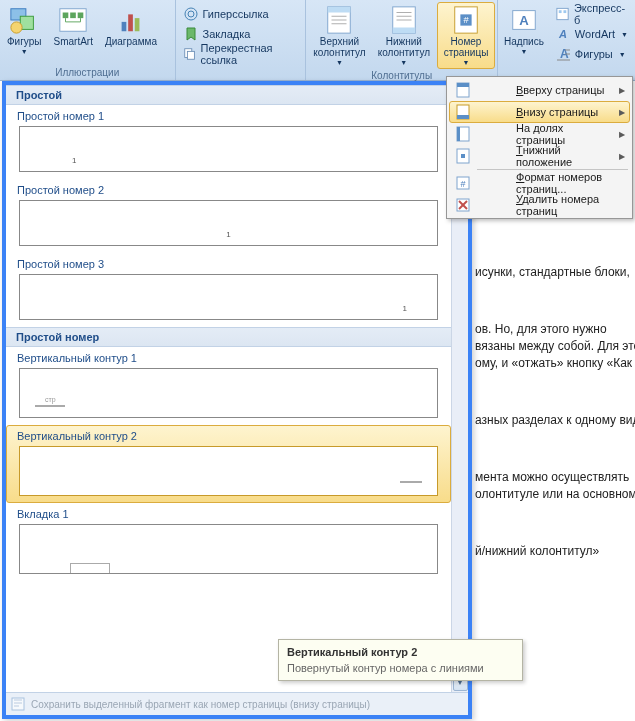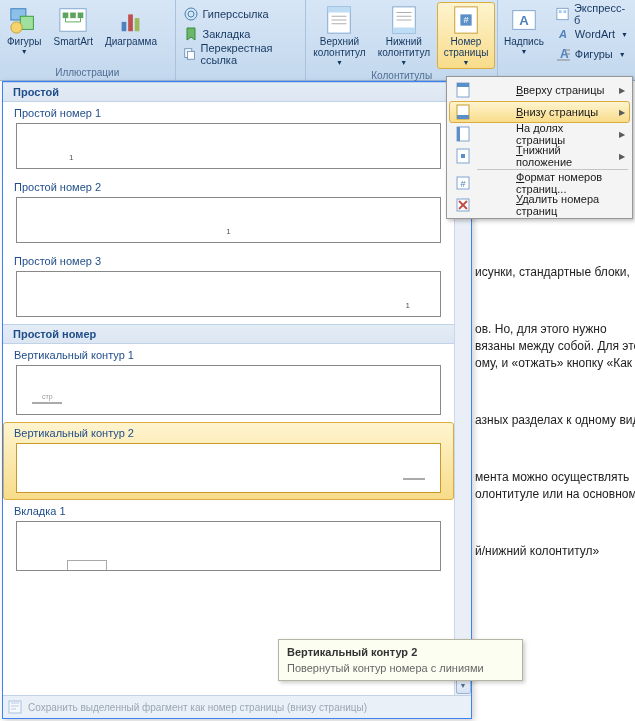--- a/index.html
+++ b/index.html
@@ -109,21 +109,21 @@
   .dd-item .arrow { width: 14px; text-align: center; font-size: 8px; color: #5a5a5a; }
   .dd-sep { border-top: 1px solid #c5c5c5; margin: 2px 2px 2px 28px; }
   
   .gallery {
     position: absolute;
     top: 81px;
     left: 2px;
     width: 470px;
     height: 638px;
     background: #fff;
-    border: 1px solid #3b82f6;
+    border: 4px solid #3b82f6;
     box-shadow: 2px 2px 6px rgba(0,0,0,.2);
     z-index: 20;
     display: flex;
     flex-direction: column;
   }
   .gallery-body {
     flex: 1;
     overflow: hidden;
     position: relative;
     display: flex;

